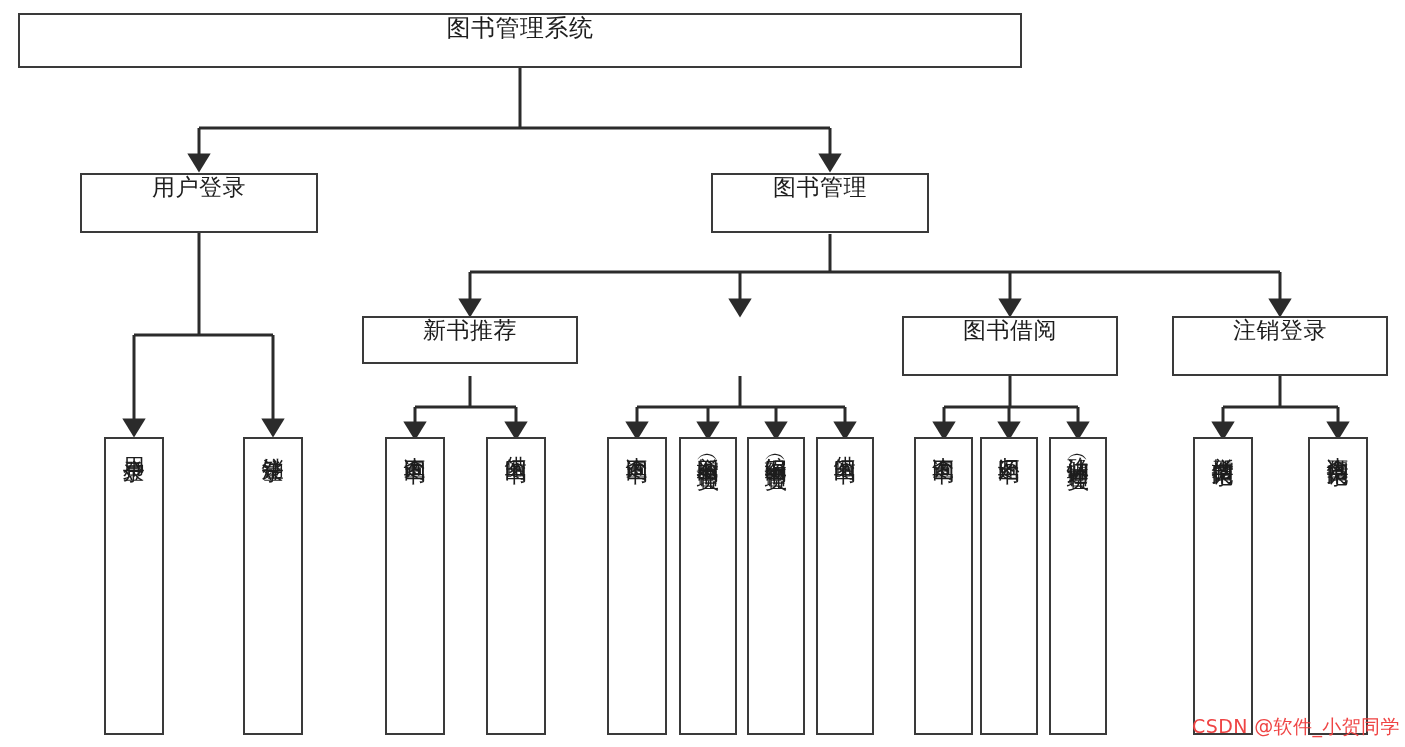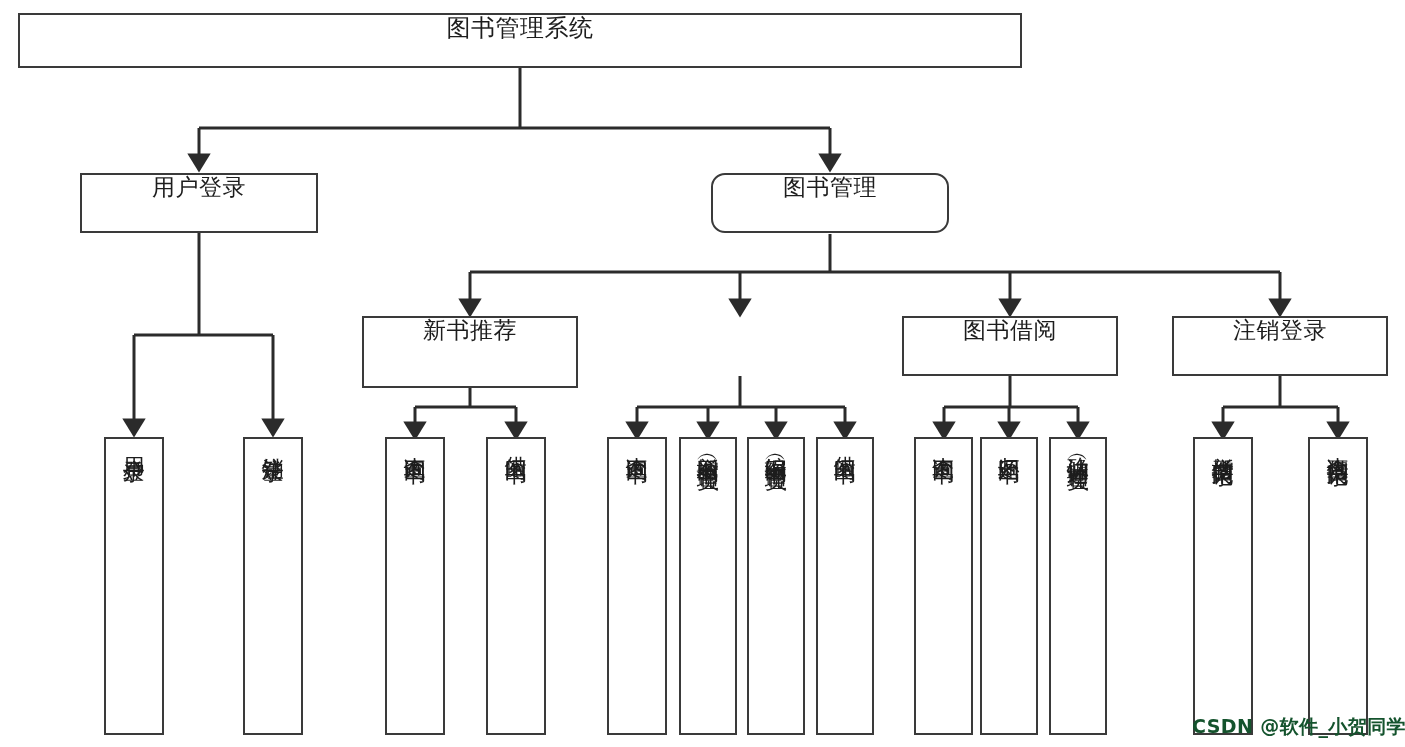--- a/index.html
+++ b/index.html
@@ -56,25 +56,24 @@
     display: block;
   }
   .node.title {
     font-size: 24px;
   }
   .watermark {
     position: absolute;
     left: 1192px;
     top: 714px;
     font-size: 19px;
-    color: #14532d;
+    color: #ef4444;
     white-space: nowrap;
     letter-spacing: 0.4px;
     font-family: "DejaVu Sans", "Liberation Sans", sans-serif;
-    font-weight: bold;
   }
 </style>
 </head>
 <body>
 
 <div id="diagram-root">
 
   <svg id="edges-svg" viewBox="0 0 1405 747" width="1405" height="747" xmlns="http://www.w3.org/2000/svg">
     <defs>
       <marker id="arrowhead" markerWidth="9" markerHeight="9" refX="3.2" refY="4.5" orient="auto" markerUnits="strokeWidth">
@@ -129,25 +128,25 @@
   </svg>
 
   <div class="node h title" style="left:18px; top:13px; width:1004px; height:55px;">
     <span>图书管理系统</span>
   </div>
 
   <div class="node h" style="left:80px; top:173px; width:238px; height:60px;">
     <span>用户登录</span>
   </div>
 
-  <div class="node h" style="left:711px; top:173px; width:238px; height:60px;border-radius:14px;">
+  <div class="node h" style="left:711px; top:173px; width:218px; height:60px;">
     <span>图书管理</span>
   </div>
 
-  <div class="node h" style="left:362px; top:316px; width:216px; height:72px;">
+  <div class="node h" style="left:362px; top:316px; width:216px; height:48px;">
     <span>新书推荐</span>
   </div>
 
 
   <div class="node h" style="left:902px; top:316px; width:216px; height:60px;">
     <span>图书借阅</span>
   </div>
 
   <div class="node h" style="left:1172px; top:316px; width:216px; height:60px;">
     <span>注销登录</span>

